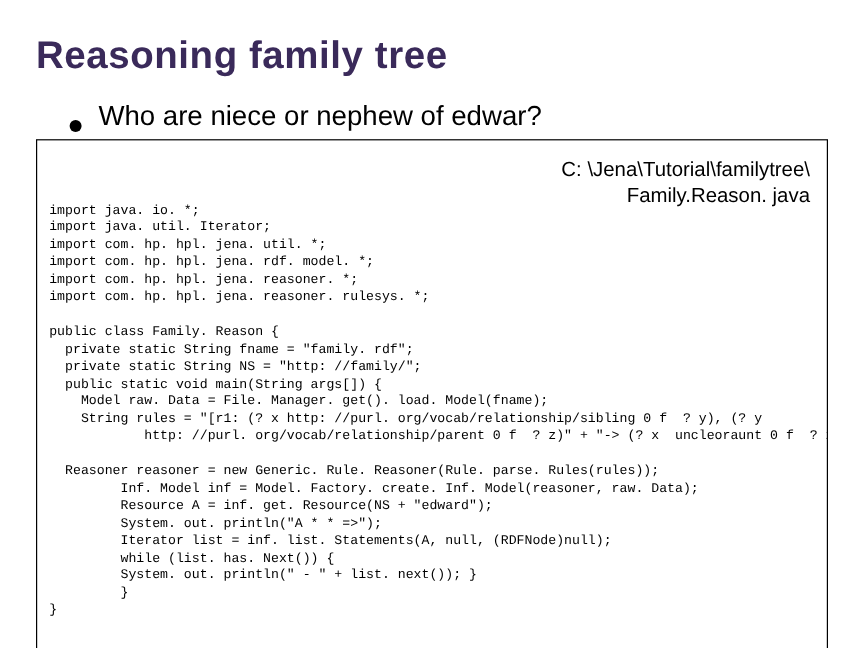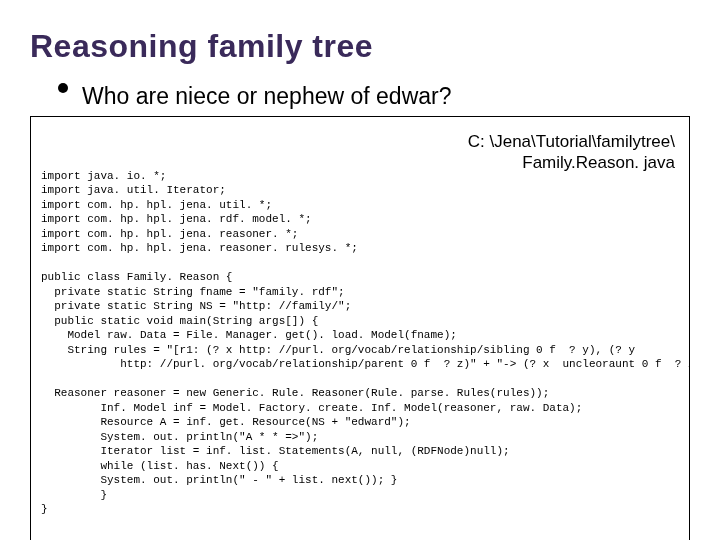--- a/index.html
+++ b/index.html
@@ -21,21 +21,21 @@
   }
   .title {
     font-size: 32px;
     font-weight: bold;
     color: #3a2a5a;
     margin: 8px 0 18px 0;
     letter-spacing: 0.5px;
   }
   .bullet-row {
     display: flex;
-    align-items: flex-start;
+    align-items: flex-end;
     margin: 0 0 0 28px;
   }
   .bullet {
     width: 10px;
     height: 10px;
     border-radius: 50%;
     background: #000;
     margin-right: 14px;
     flex-shrink: 0;
   }

